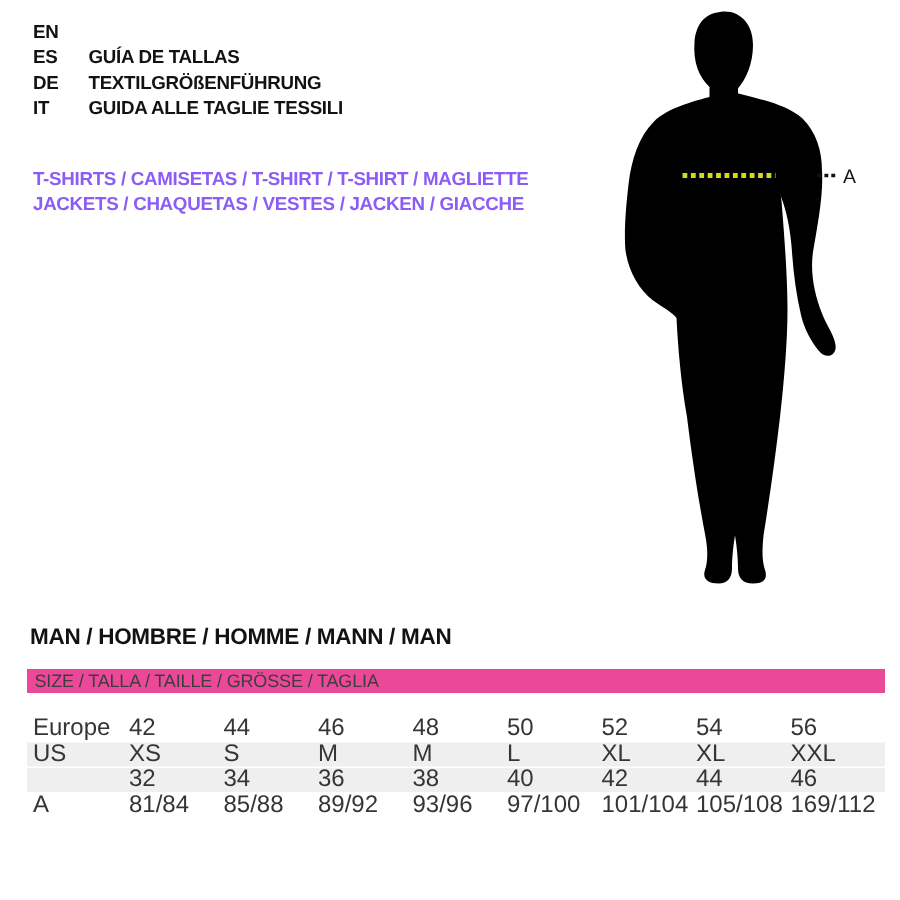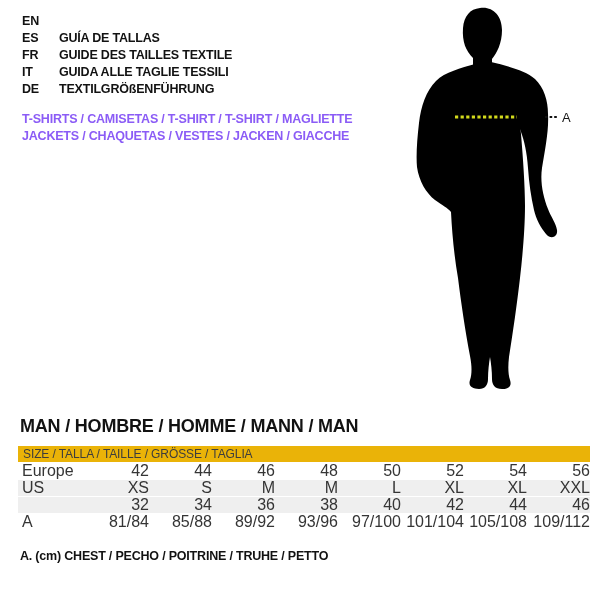--- a/index.html
+++ b/index.html
@@ -11,57 +11,53 @@
   .lang-row{display:flex;height:17px;align-items:center;font-weight:700;font-size:12.5px;color:#121212;letter-spacing:-0.2px;}
   .lang-code{width:37px;}
 
   
   .cat-block{position:absolute;left:22px;top:111px;font-weight:700;font-size:12.5px;line-height:17px;color:#8b5cf6;letter-spacing:-0.2px;}
 
   
   .figure{position:absolute;left:395px;top:0;width:205px;height:400px;}
 
   
-  .man-line{position:absolute;left:20px;top:416px;font-weight:700;font-size:18px;color:#121212;letter-spacing:-0.2px;}
+  .man-line{position:absolute;left:20px;top:416px;font-weight:700;font-size:15px;color:#121212;letter-spacing:-0.2px;}
 
   
   .size-table{position:absolute;left:18px;top:446px;width:572px;}
-  .thead{height:16px;line-height:16px;background:#eab308;color:#3d3d3d;font-size:12px;padding-left:5px;margin-bottom:1px;letter-spacing:-0.1px;}
+  .thead{height:16px;line-height:16px;background:#ec4899;color:#3d3d3d;font-size:12px;padding-left:5px;margin-bottom:16px;letter-spacing:-0.1px;}
   .trow{display:flex;height:16px;line-height:16px;margin-bottom:1px;font-size:16px;color:#353535;}
   .trow.shaded{background:#efefef;}
   .tlabel{width:64px;padding-left:4px;}
-  .tcell{flex:1;text-align:right;}
+  .tcell{flex:1;text-align:left;}
 
   
   .footnote{position:absolute;left:20px;top:549px;font-weight:700;font-size:12.5px;color:#121212;letter-spacing:-0.2px;}
 </style>
 </head>
 <body>
 
 <div class="canvas">
 
   <div class="lang-block">
     <div class="lang-row">
       <span class="lang-code">EN</span>
     </div>
     <div class="lang-row">
       <span class="lang-code">ES</span>
       <span class="lang-label">GUÍA DE TALLAS</span>
     </div>
     <div class="lang-row">
-      <span class="lang-code">FR</span>
-      <span class="lang-label">GUIDE DES TAILLES TEXTILE</span>
+      <span class="lang-code">DE</span>
+      <span class="lang-label">TEXTILGRÖßENFÜHRUNG</span>
     </div>
     <div class="lang-row">
       <span class="lang-code">IT</span>
       <span class="lang-label">GUIDA ALLE TAGLIE TESSILI</span>
-    </div>
-    <div class="lang-row">
-      <span class="lang-code">DE</span>
-      <span class="lang-label">TEXTILGRÖßENFÜHRUNG</span>
     </div>
   </div>
 
   <div class="cat-block">
     <div>T-SHIRTS / CAMISETAS / T-SHIRT / T-SHIRT / MAGLIETTE</div>
     <div>JACKETS / CHAQUETAS / VESTES / JACKEN / GIACCHE</div>
   </div>
 
   <div class="figure">
     <svg width="205" height="400" viewBox="0 0 205 400" xmlns="http://www.w3.org/2000/svg">
@@ -158,19 +154,18 @@
 
     <div class="trow">
       <div class="tlabel">A</div>
       <div class="tcell">81/84</div>
       <div class="tcell">85/88</div>
       <div class="tcell">89/92</div>
       <div class="tcell">93/96</div>
       <div class="tcell">97/100</div>
       <div class="tcell">101/104</div>
       <div class="tcell">105/108</div>
-      <div class="tcell">109/112</div>
+      <div class="tcell">169/112</div>
     </div>
   </div>
 
-  <div class="footnote">A. (cm) CHEST / PECHO / POITRINE / TRUHE / PETTO</div>
 
 </div>
 
 </body></html>

